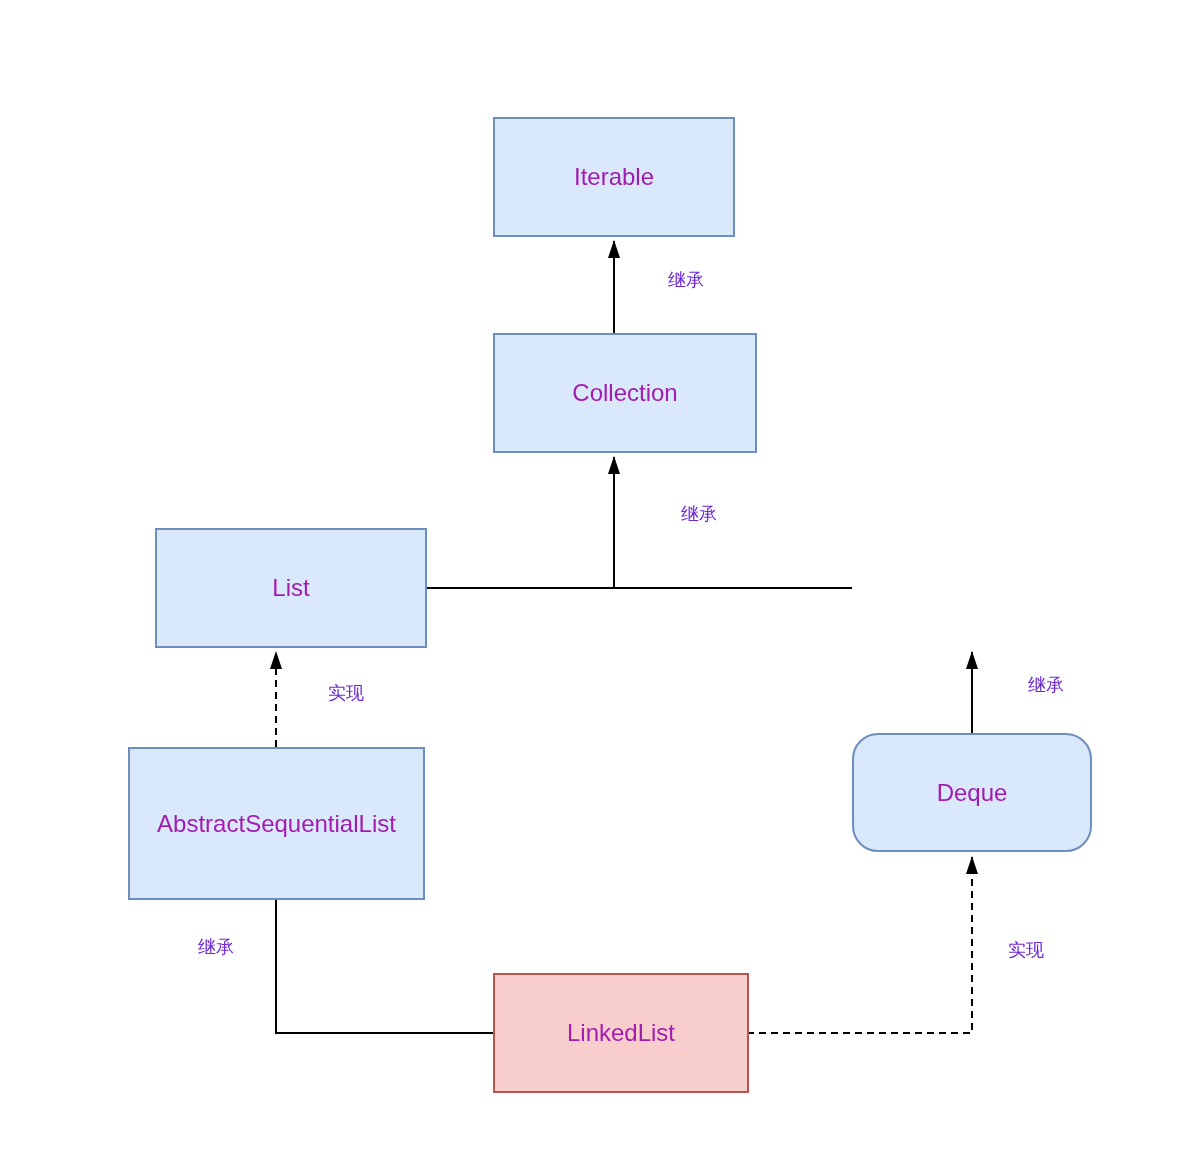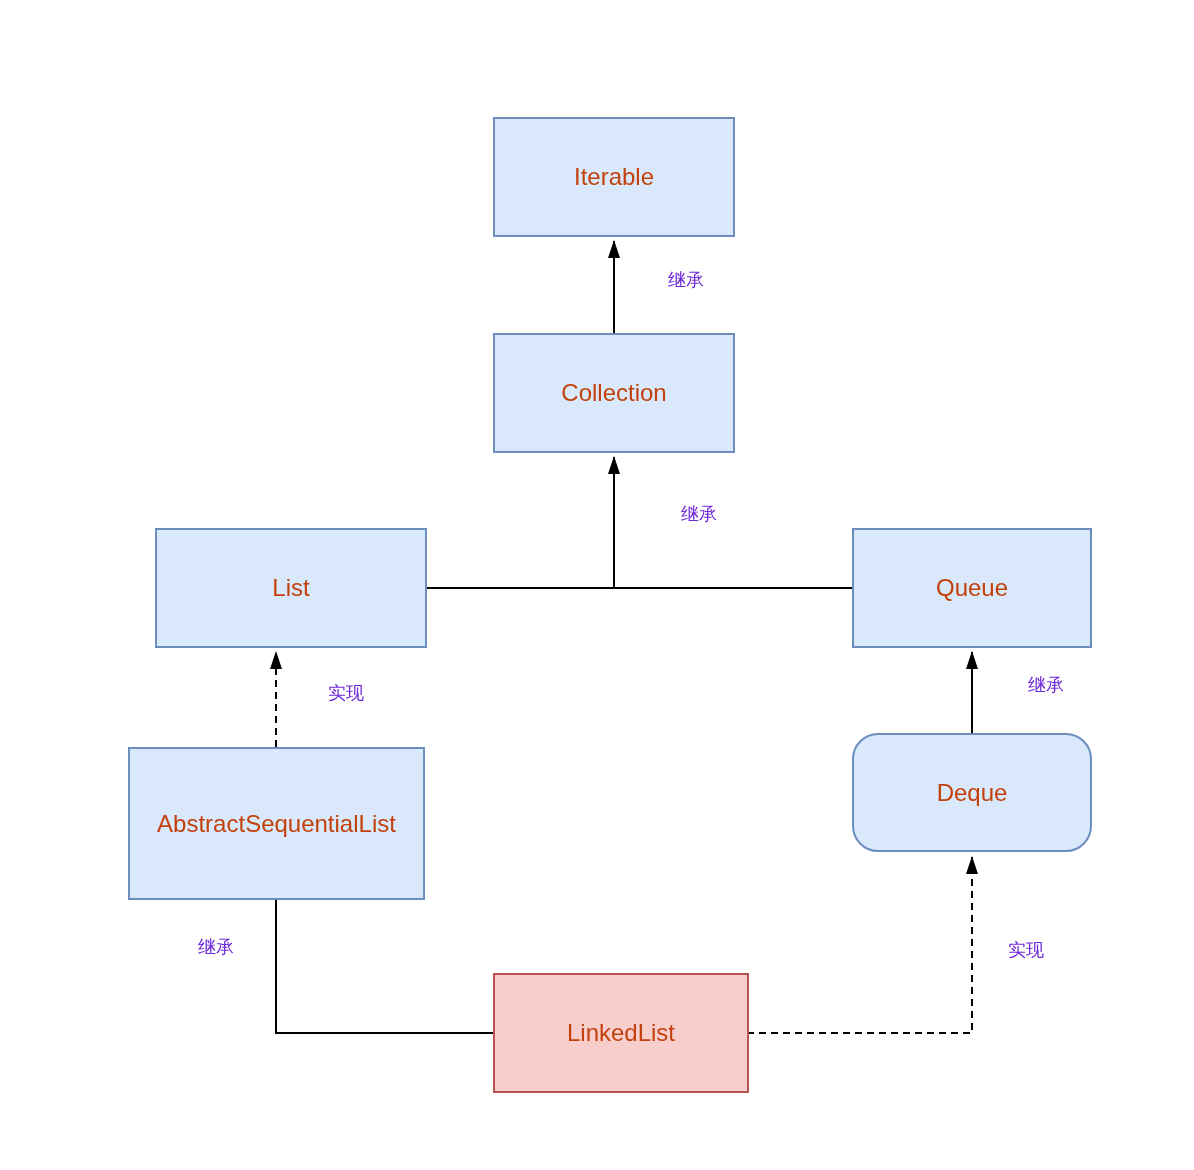--- a/index.html
+++ b/index.html
@@ -22,39 +22,39 @@
     width: 1194px;
     height: 1170px;
   }
   .node {
     position: absolute;
     box-sizing: border-box;
     display: flex;
     align-items: center;
     justify-content: center;
     font-size: 24px;
-    color: #c2410c;
+    color: #a21caf;
     background: var(--interface-fill, #dae8fc);
     border: 2px solid var(--interface-border, #6c8ebf);
     text-align: center;
   }
   .node.highlight {
     background: var(--class-fill, #f8cecc);
     border-color: var(--class-border, #b85450);
   }
   .edge-label {
     position: absolute;
     font-size: 18px;
     color: #6d28d9;
     white-space: nowrap;
     line-height: 1;
   }
   
   .n-iterable   { left: 493px; top: 117px;  width: 242px; height: 120px; }
-  .n-collection { left: 493px; top: 333px;  width: 242px; height: 120px; }
+  .n-collection { left: 493px; top: 333px;  width: 264px; height: 120px; }
   .n-list       { left: 155px; top: 528px;  width: 272px; height: 120px; }
   .n-queue      { left: 852px; top: 528px;  width: 240px; height: 120px; }
   .n-asl        { left: 128px; top: 747px;  width: 297px; height: 153px; }
   .n-deque      { left: 852px; top: 733px;  width: 240px; height: 119px; border-radius: 26px; }
   .n-linkedlist { left: 493px; top: 973px;  width: 256px; height: 120px; }
   
   .l-col-iter   { left: 668px;  top: 271px; }
   .l-junc-col   { left: 681px;  top: 505px; }
   .l-asl-list   { left: 328px;  top: 684px; }
   .l-deque-q    { left: 1028px; top: 676px; }
@@ -93,23 +93,20 @@
   </div>
 
   <div class="node n-collection">
     <span>Collection</span>
   </div>
 
   <div class="node n-list">
     <span>List</span>
   </div>
 
-  <div class="node n-queue">
-    <span>Queue</span>
-  </div>
 
   <div class="node n-asl">
     <span>AbstractSequentialList</span>
   </div>
 
   <div class="node n-deque">
     <span>Deque</span>
   </div>
 
   <div class="node highlight n-linkedlist">

